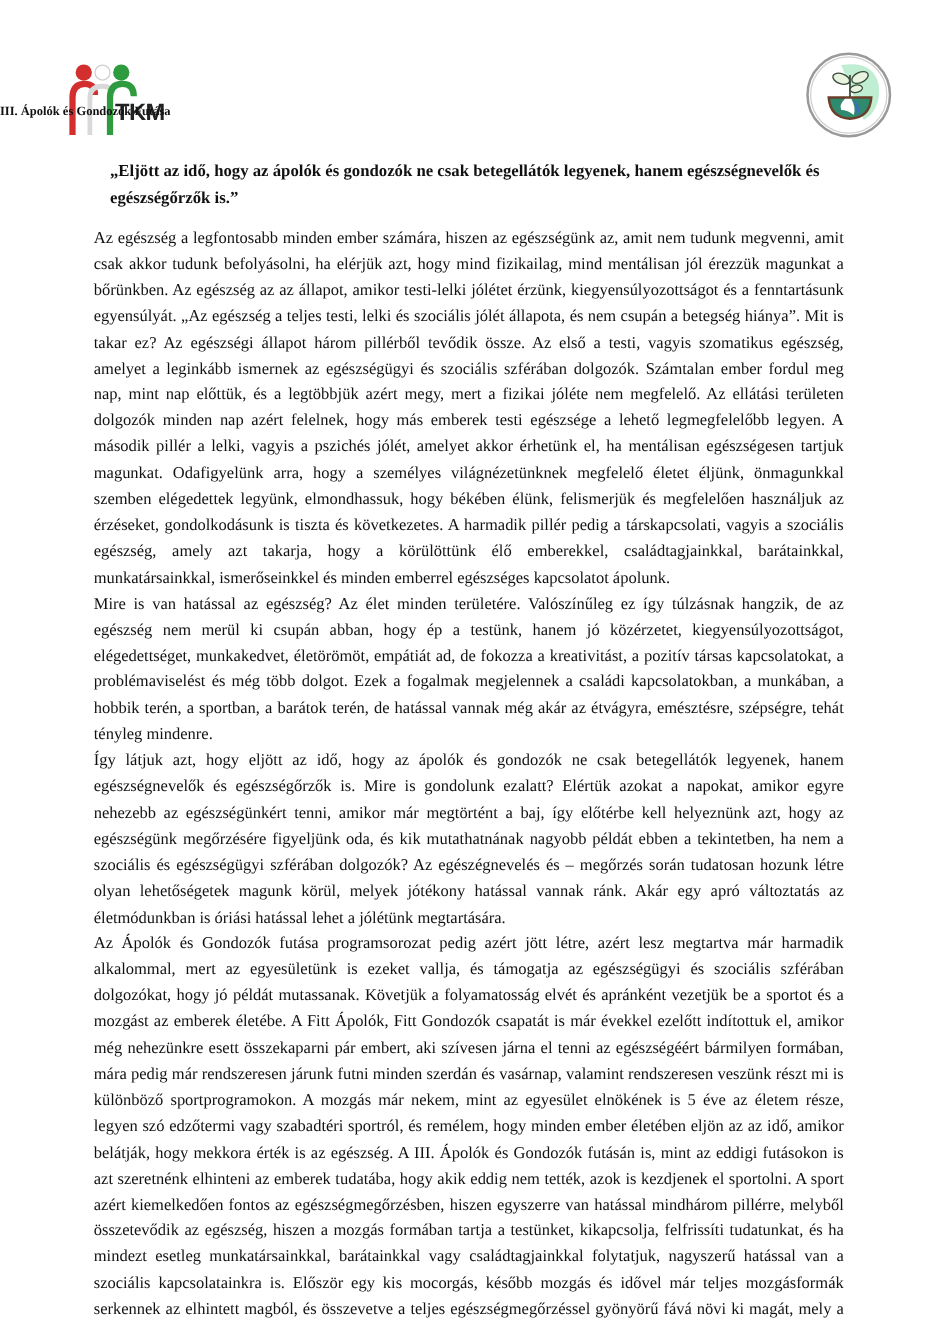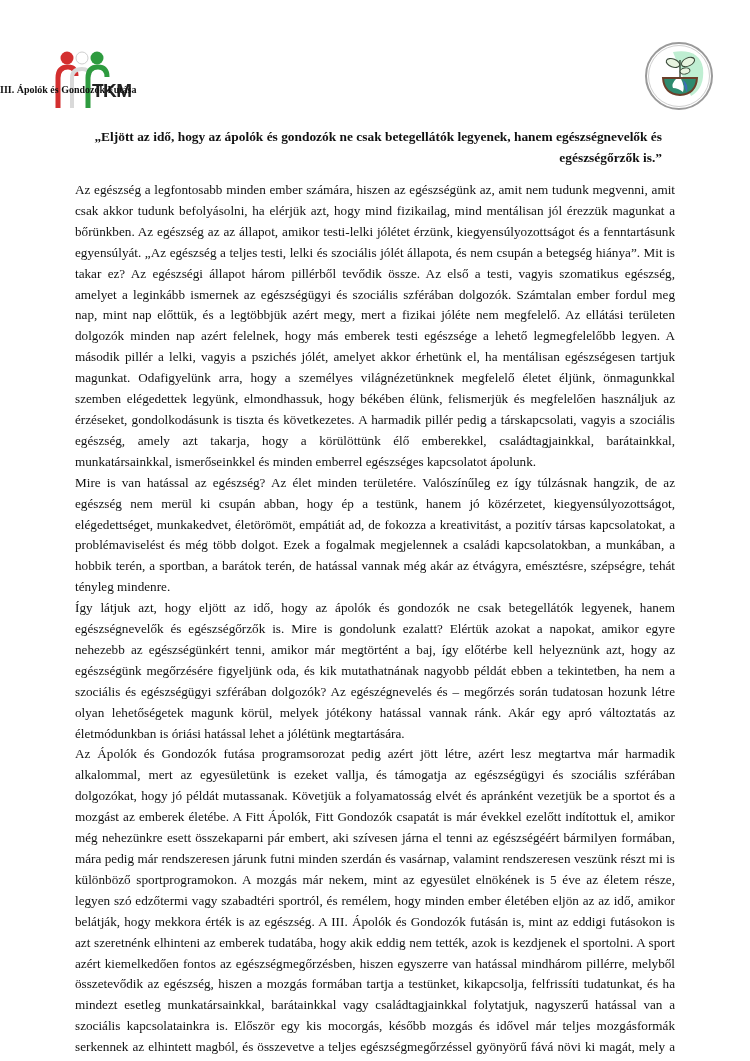--- a/index.html
+++ b/index.html
@@ -3,21 +3,21 @@
 <meta charset="utf-8">
 <style>
   html, body { margin: 0; padding: 0; background: #ffffff; }
   body { width: 750px; height: 1061px; position: relative; overflow: hidden;
          font-family: "Liberation Serif", "DejaVu Serif", serif; color: #111; }
   .page { position: absolute; left: 0; top: 0; width: 750px; height: 1061px; }
   .logo-left { position: absolute; left: 55px; top: 50px; width: 85px; height: 62px; }
   .logo-right { position: absolute; left: 643px; top: 38px; width: 72px; height: 76px; }
   .title { position: absolute; left: 0; right: 0; top: 84px; text-align: left;
            font-weight: bold; font-size: 10px; }
-  .quote { position: absolute; left: 88px; right: 88px; top: 126px; text-align: right;
+  .quote { position: absolute; left: 88px; right: 88px; top: 126px; text-align: left;
            font-weight: bold; font-size: 13.4px; line-height: 21px; }
   .body { position: absolute; left: 75px; width: 600px; top: 180px;
           font-size: 13.2px; line-height: 20.9px; text-align: justify; hyphens: none; }
   .body p { margin: 0; }
   .b { font-weight: normal; }
 </style>
 </head>
 <body>
 
 <div class="page">

